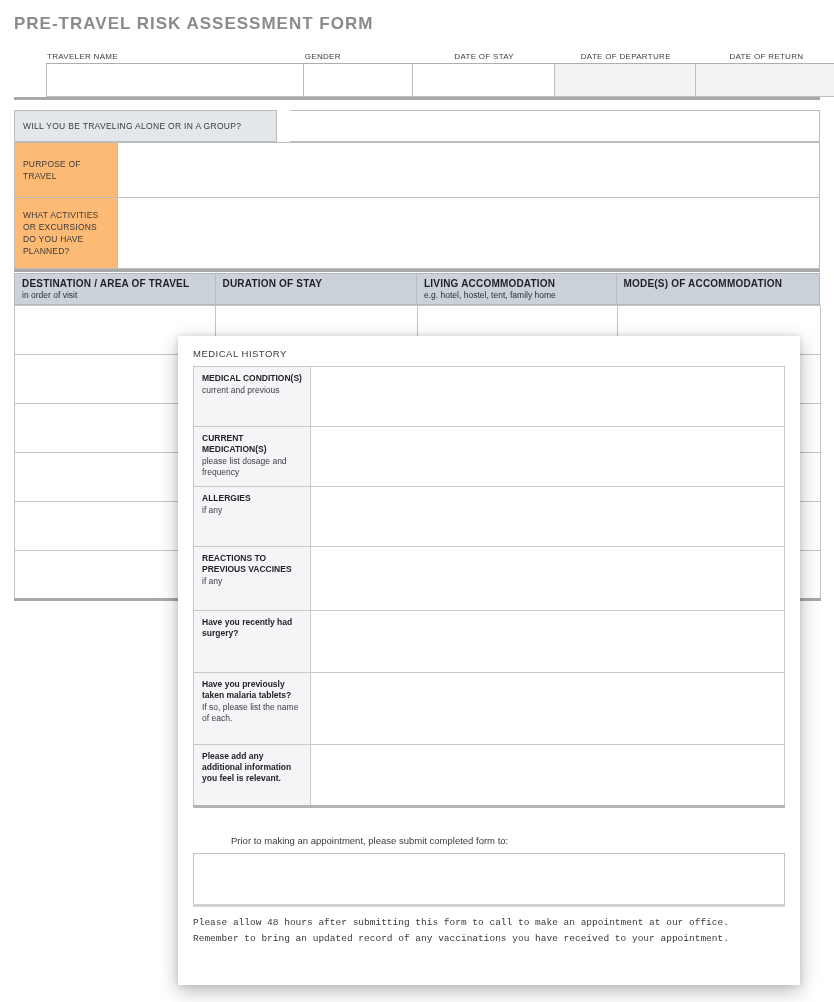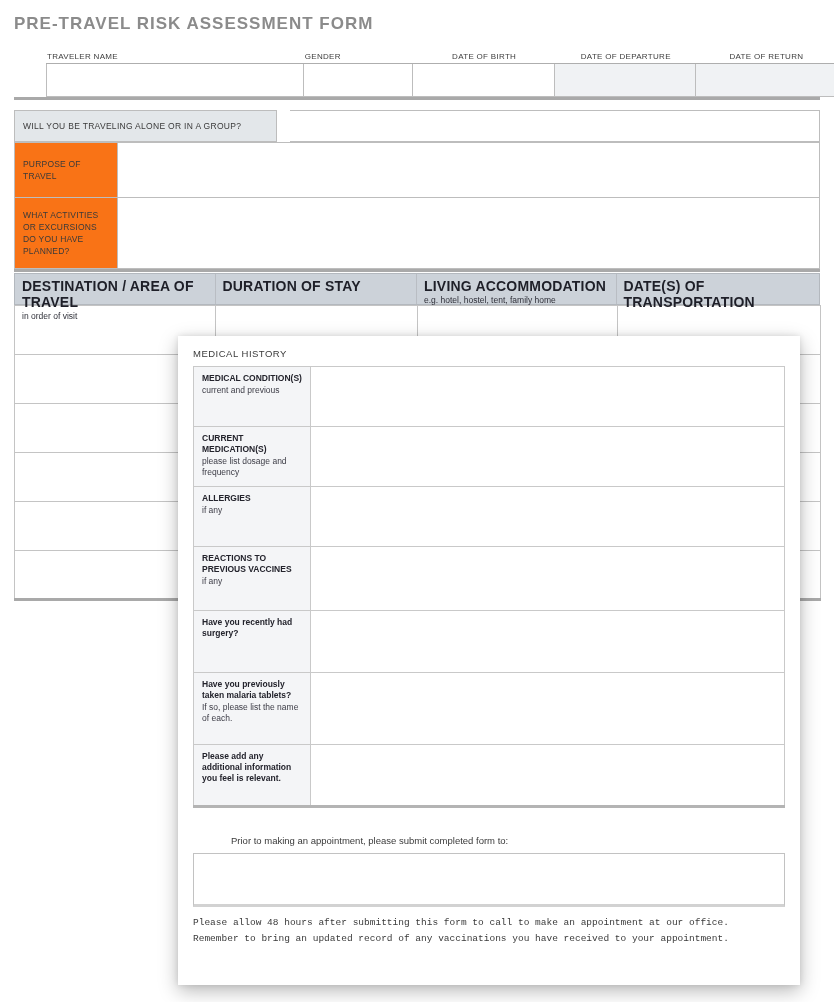--- a/index.html
+++ b/index.html
@@ -28,33 +28,33 @@
   .question-row { position: absolute; left: 14px; top: 110px; width: 806px; height: 32px; display: flex; gap: 13px; }
   .q-label { width: 263px; background: #e3e7ea; border: 1px solid #bdbdbd; display: flex;
     align-items: center; padding-left: 8px; font-size: 8.5px; letter-spacing: .3px; color: #3a3a3a; }
   .q-value { flex: 1; background: #fff; border: 1px solid #bdbdbd; border-left: none; }
 
   
   .details { position: absolute; left: 14px; top: 142px; width: 806px; border-bottom: 3px solid #a9a9a9; }
   .d-row { display: flex; }
   .d-row.r1 { height: 56px; }
   .d-row.r2 { height: 72px; margin-top: -1px; }
-  .d-label { width: 104px; background: #f97316; border: 1px solid #bdbdbd; display: flex;
+  .d-label { width: 104px; background: #fdba74; border: 1px solid #bdbdbd; display: flex;
     align-items: center; padding: 4px 6px 4px 8px; font-size: 8.5px; letter-spacing: .2px;
     line-height: 12px; color: #3a3a3a; }
   .d-value { flex: 1; background: #fff; border: 1px solid #bdbdbd; border-left: none; }
 
   
   .itinerary { position: absolute; left: 14px; top: 273px; width: 806px; }
   .it-header { display: flex; height: 32px; background: #ccd2d9; border: 1px solid #b3b8be; }
   .it-hcell { padding: 4px 7px 0 7px; border-right: 1px solid #b9bdc3; }
   .it-hcell:last-child { border-right: none; }
   .it-hcell.c1 { width: 201px; } .it-hcell.c2 { width: 202px; }
   .it-hcell.c3 { width: 200px; } .it-hcell.c4 { width: 203px; }
-  .it-title { font-size: 14px; font-weight: bold; color: #1e1f28; letter-spacing: .2px; }
+  .it-title { font-size: 10px; font-weight: bold; color: #1e1f28; letter-spacing: .2px; }
   .it-sub { font-size: 8.5px; color: #2e2f38; margin-top: 1px; }
   table.it-rows { border-collapse: collapse; width: 806px; table-layout: fixed;
     border-bottom: 3px solid #a9a9a9; }
   table.it-rows td { border: 1px solid #c4c4c4; background: #fff; }
   table.it-rows tr { height: 49px; }
   td.itc1 { width: 201px; } td.itc2 { width: 202px; } td.itc3 { width: 200px; } td.itc4 { width: 203px; }
 
   
   .medical-panel { position: absolute; left: 178px; top: 336px; width: 622px; height: 649px;
     background: #fff; box-shadow: 0 6px 18px rgba(0,0,0,.28), 0 0 6px rgba(0,0,0,.10);
@@ -90,21 +90,21 @@
   <div class="top-fields">
     <div class="fcol c1">
       <div class="flabel">TRAVELER NAME</div>
       <div class="fbox"></div>
     </div>
     <div class="fcol c2">
       <div class="flabel">GENDER</div>
       <div class="fbox"></div>
     </div>
     <div class="fcol c3">
-      <div class="flabel">DATE OF BIRTH</div>
+      <div class="flabel">DATE OF STAY</div>
       <div class="fbox"></div>
     </div>
     <div class="fcol c4">
       <div class="flabel">DATE OF DEPARTURE</div>
       <div class="fbox shaded"></div>
     </div>
     <div class="fcol c5">
       <div class="flabel">DATE OF RETURN</div>
       <div class="fbox shaded"></div>
     </div>
@@ -135,21 +135,21 @@
       </div>
       <div class="it-hcell c2">
         <div class="it-title">DURATION OF STAY</div>
         <div class="it-sub"></div>
       </div>
       <div class="it-hcell c3">
         <div class="it-title">LIVING ACCOMMODATION</div>
         <div class="it-sub">e.g. hotel, hostel, tent, family home</div>
       </div>
       <div class="it-hcell c4">
-        <div class="it-title">DATE(S) OF TRANSPORTATION</div>
+        <div class="it-title">MODE(S) OF ACCOMMODATION</div>
         <div class="it-sub"></div>
       </div>
     </div>
     <table class="it-rows">
       <tbody>
           <tr>
             <td class="itc1"></td>
             <td class="itc2"></td>
             <td class="itc3"></td>
             <td class="itc4"></td>

